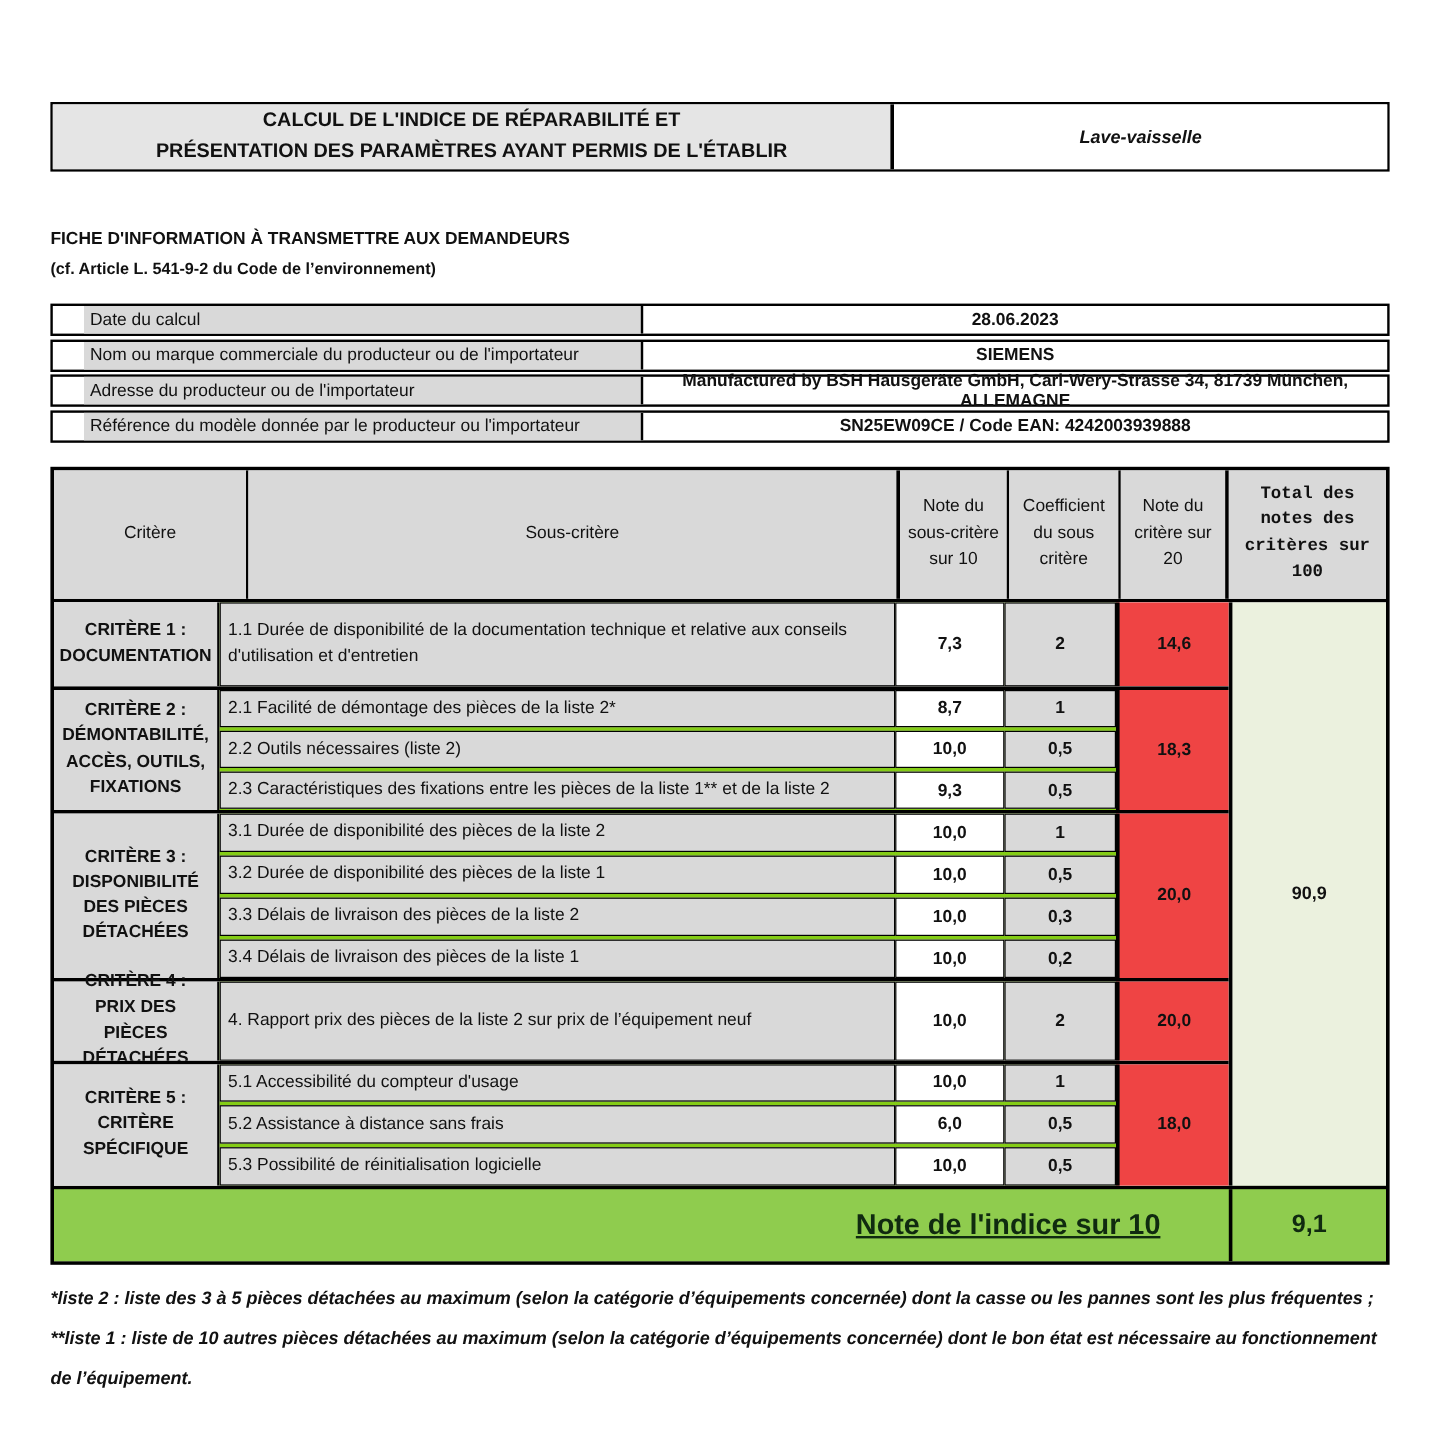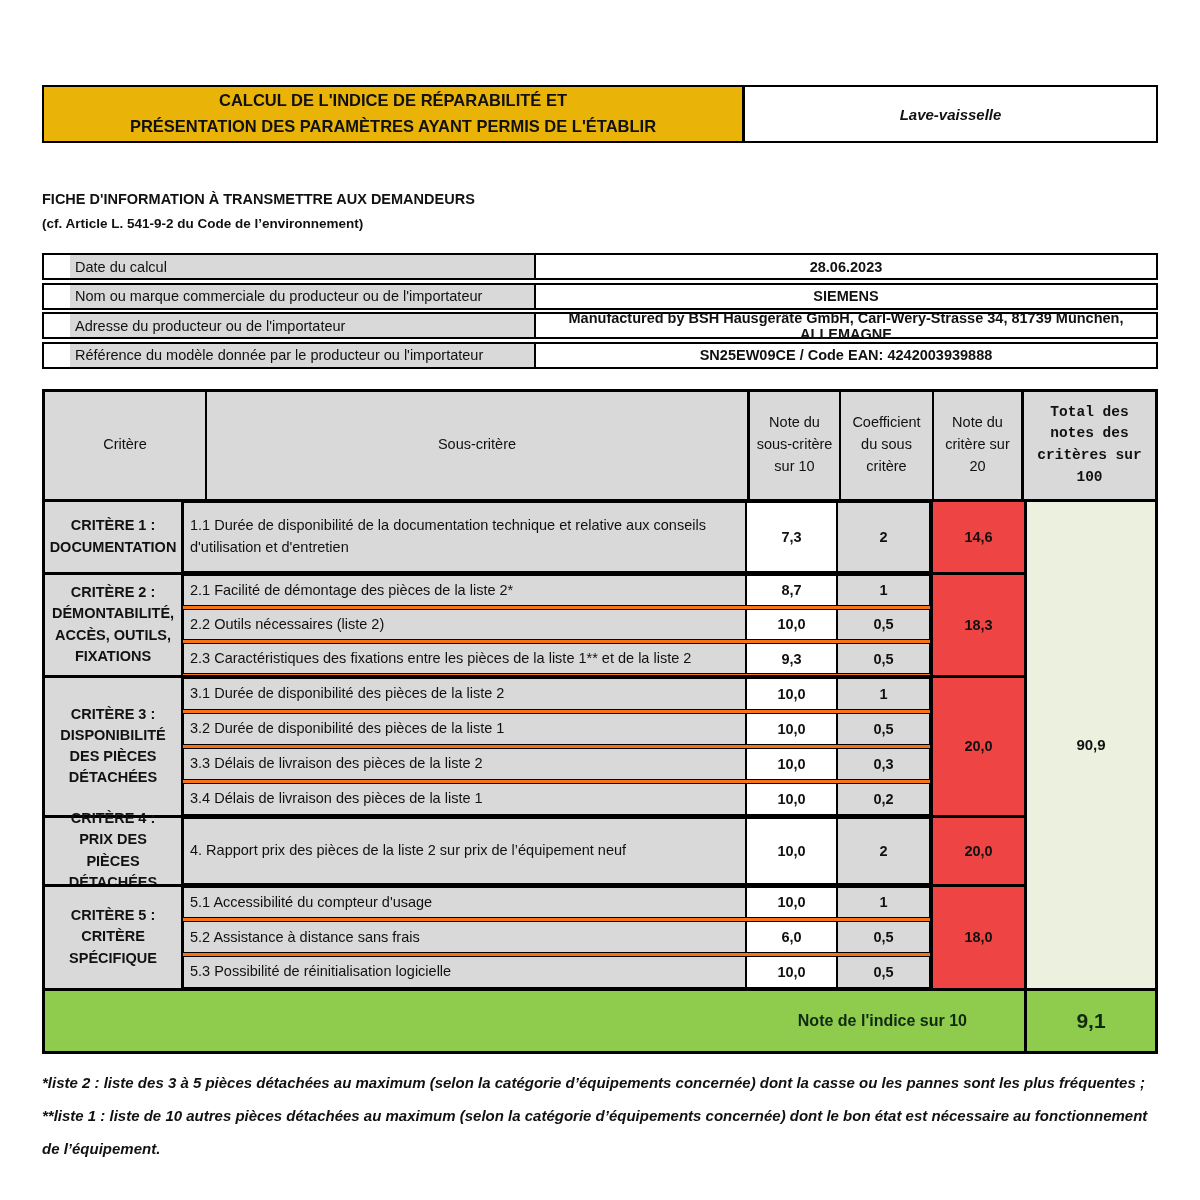--- a/index.html
+++ b/index.html
@@ -10,21 +10,21 @@
     background:#ffffff;
     font-family:"Liberation Sans", sans-serif;
     color:#111;
     overflow:hidden;
   }
   .content { position:absolute; left:42px; top:0; width:1116px; }
 
   
   .title-table { margin-top:85px; display:flex; height:58px; border:2px solid #000; }
   .title-main {
-    width:701px; background:#eab308; border-right:3px solid #000;
+    width:701px; background:#e5e5e5; border-right:3px solid #000;
     display:flex; flex-direction:column; justify-content:center; text-align:center;
     font-weight:bold; font-size:16.5px; line-height:1.55;
   }
   .title-product {
     flex:1; background:#fff; display:flex; align-items:center; justify-content:center;
     font-weight:bold; font-style:italic; font-size:15px;
   }
 
   
   .subtitle { margin-top:48px; width:798px; text-align:left; }
@@ -59,21 +59,21 @@
 
   .sc-body { display:flex; }
   .sc-blocks { flex:1; display:flex; flex-direction:column; }
   .block { display:flex; background:#fff; }
   .block + .block { border-top:3px solid #000; }
   .b-crit {
     width:138px; background:#D9D9D9; border-right:2px solid #000;
     display:flex; align-items:center; justify-content:center; text-align:center;
     font-weight:bold; font-size:14.5px; line-height:1.45; padding:2px 8px;
   }
-  .b-subs { flex:1; display:flex; flex-direction:column; gap:3px; background:#f97316; }
+  .b-subs { flex:1; display:flex; flex-direction:column; gap:3px; background:#84cc16; }
   .sub { flex:1; display:flex; }
   .s-label {
     flex:1; background:#D9D9D9; border:1.5px solid #000;
     display:flex; align-items:center; padding:2px 6px;
     font-size:14.5px; line-height:1.45;
   }
   .s-note {
     width:91px; background:#fff; border:1.5px solid #000;
     display:flex; align-items:center; justify-content:center; font-weight:bold; font-size:14.5px;text-align:center;
   }
@@ -92,21 +92,21 @@
 
   .blk-1 { height:70px; }
   .blk-2 { height:103px; }
   .blk-3 { height:140px; }
   .blk-4 { height:69px; }
   .blk-5 { height:104px; }
 
   .sc-index { display:flex; height:63px; border-top:3px solid #000; background:#8FCC4E; }
   .index-label {
     flex:1; display:flex; align-items:center; justify-content:flex-end;
-    padding-right:12px; font-weight:bold; font-size:16px; color:#102a10;
+    padding-right:12px; font-weight:bold; font-size:24px; color:#102a10;text-decoration:underline;
   }
   .index-value {
     width:131px; border-left:3px solid #000;
     display:flex; align-items:center; justify-content:center;
     font-weight:bold; font-size:21px; color:#102a10;margin-left:45px;
   }
 
   
   .footnotes { margin-top:12px; font-style:italic; font-weight:600; font-size:15px; line-height:2.2; }
 </style>

